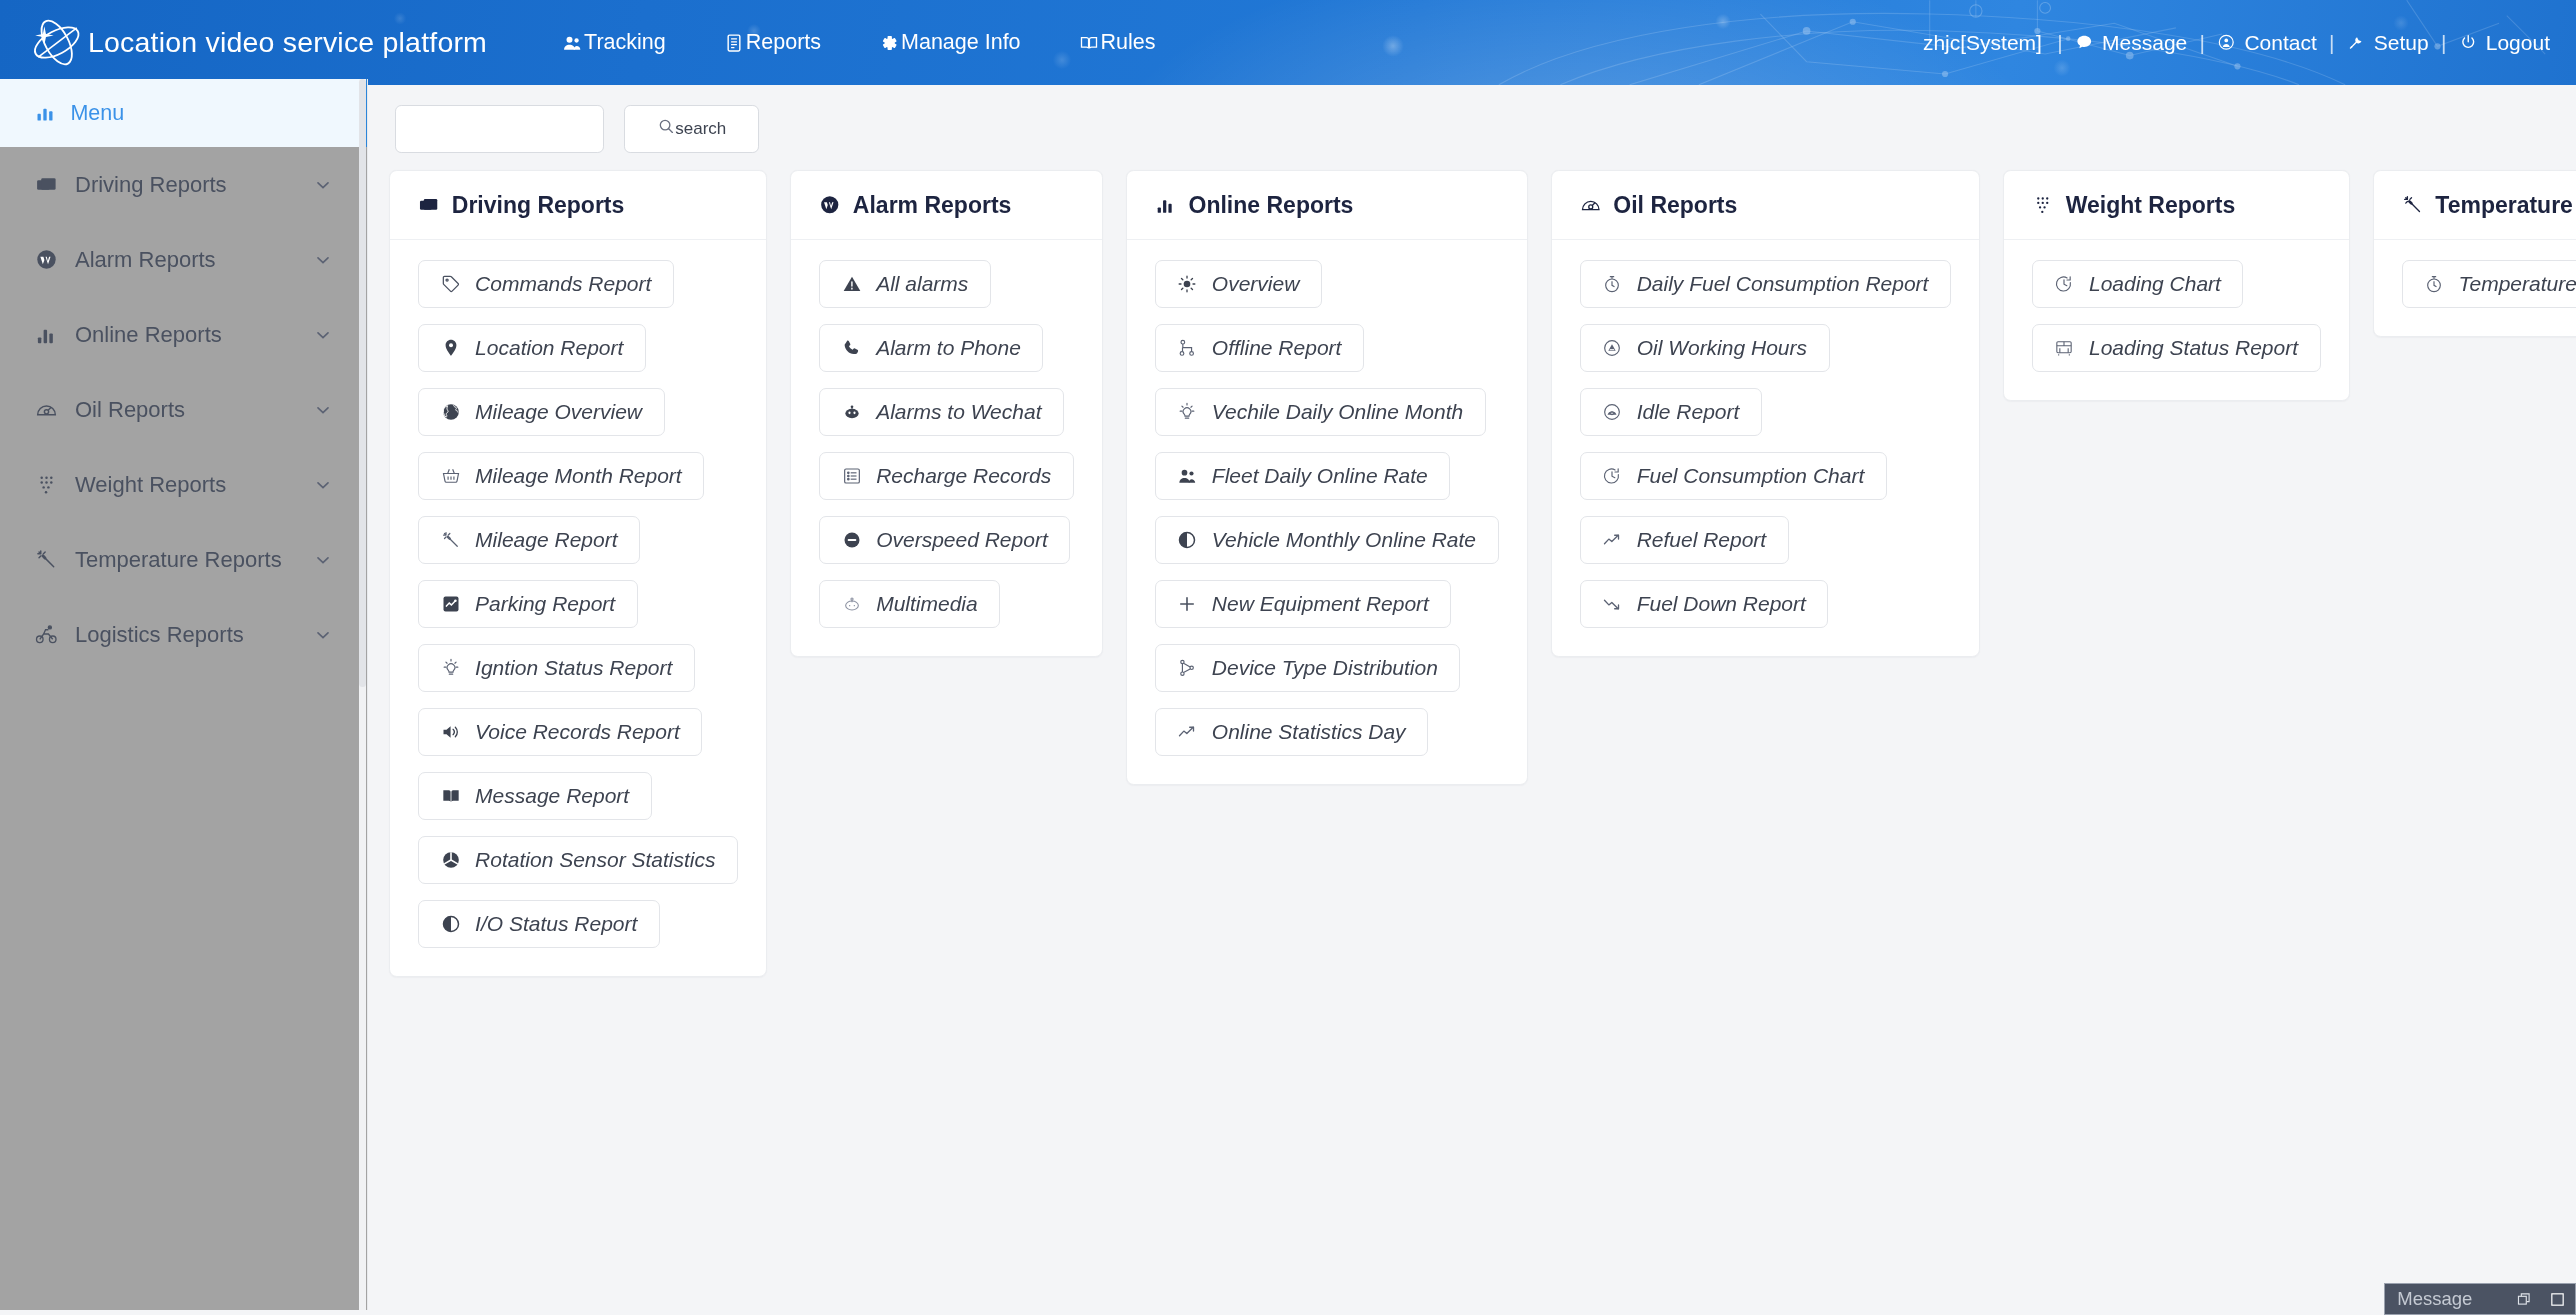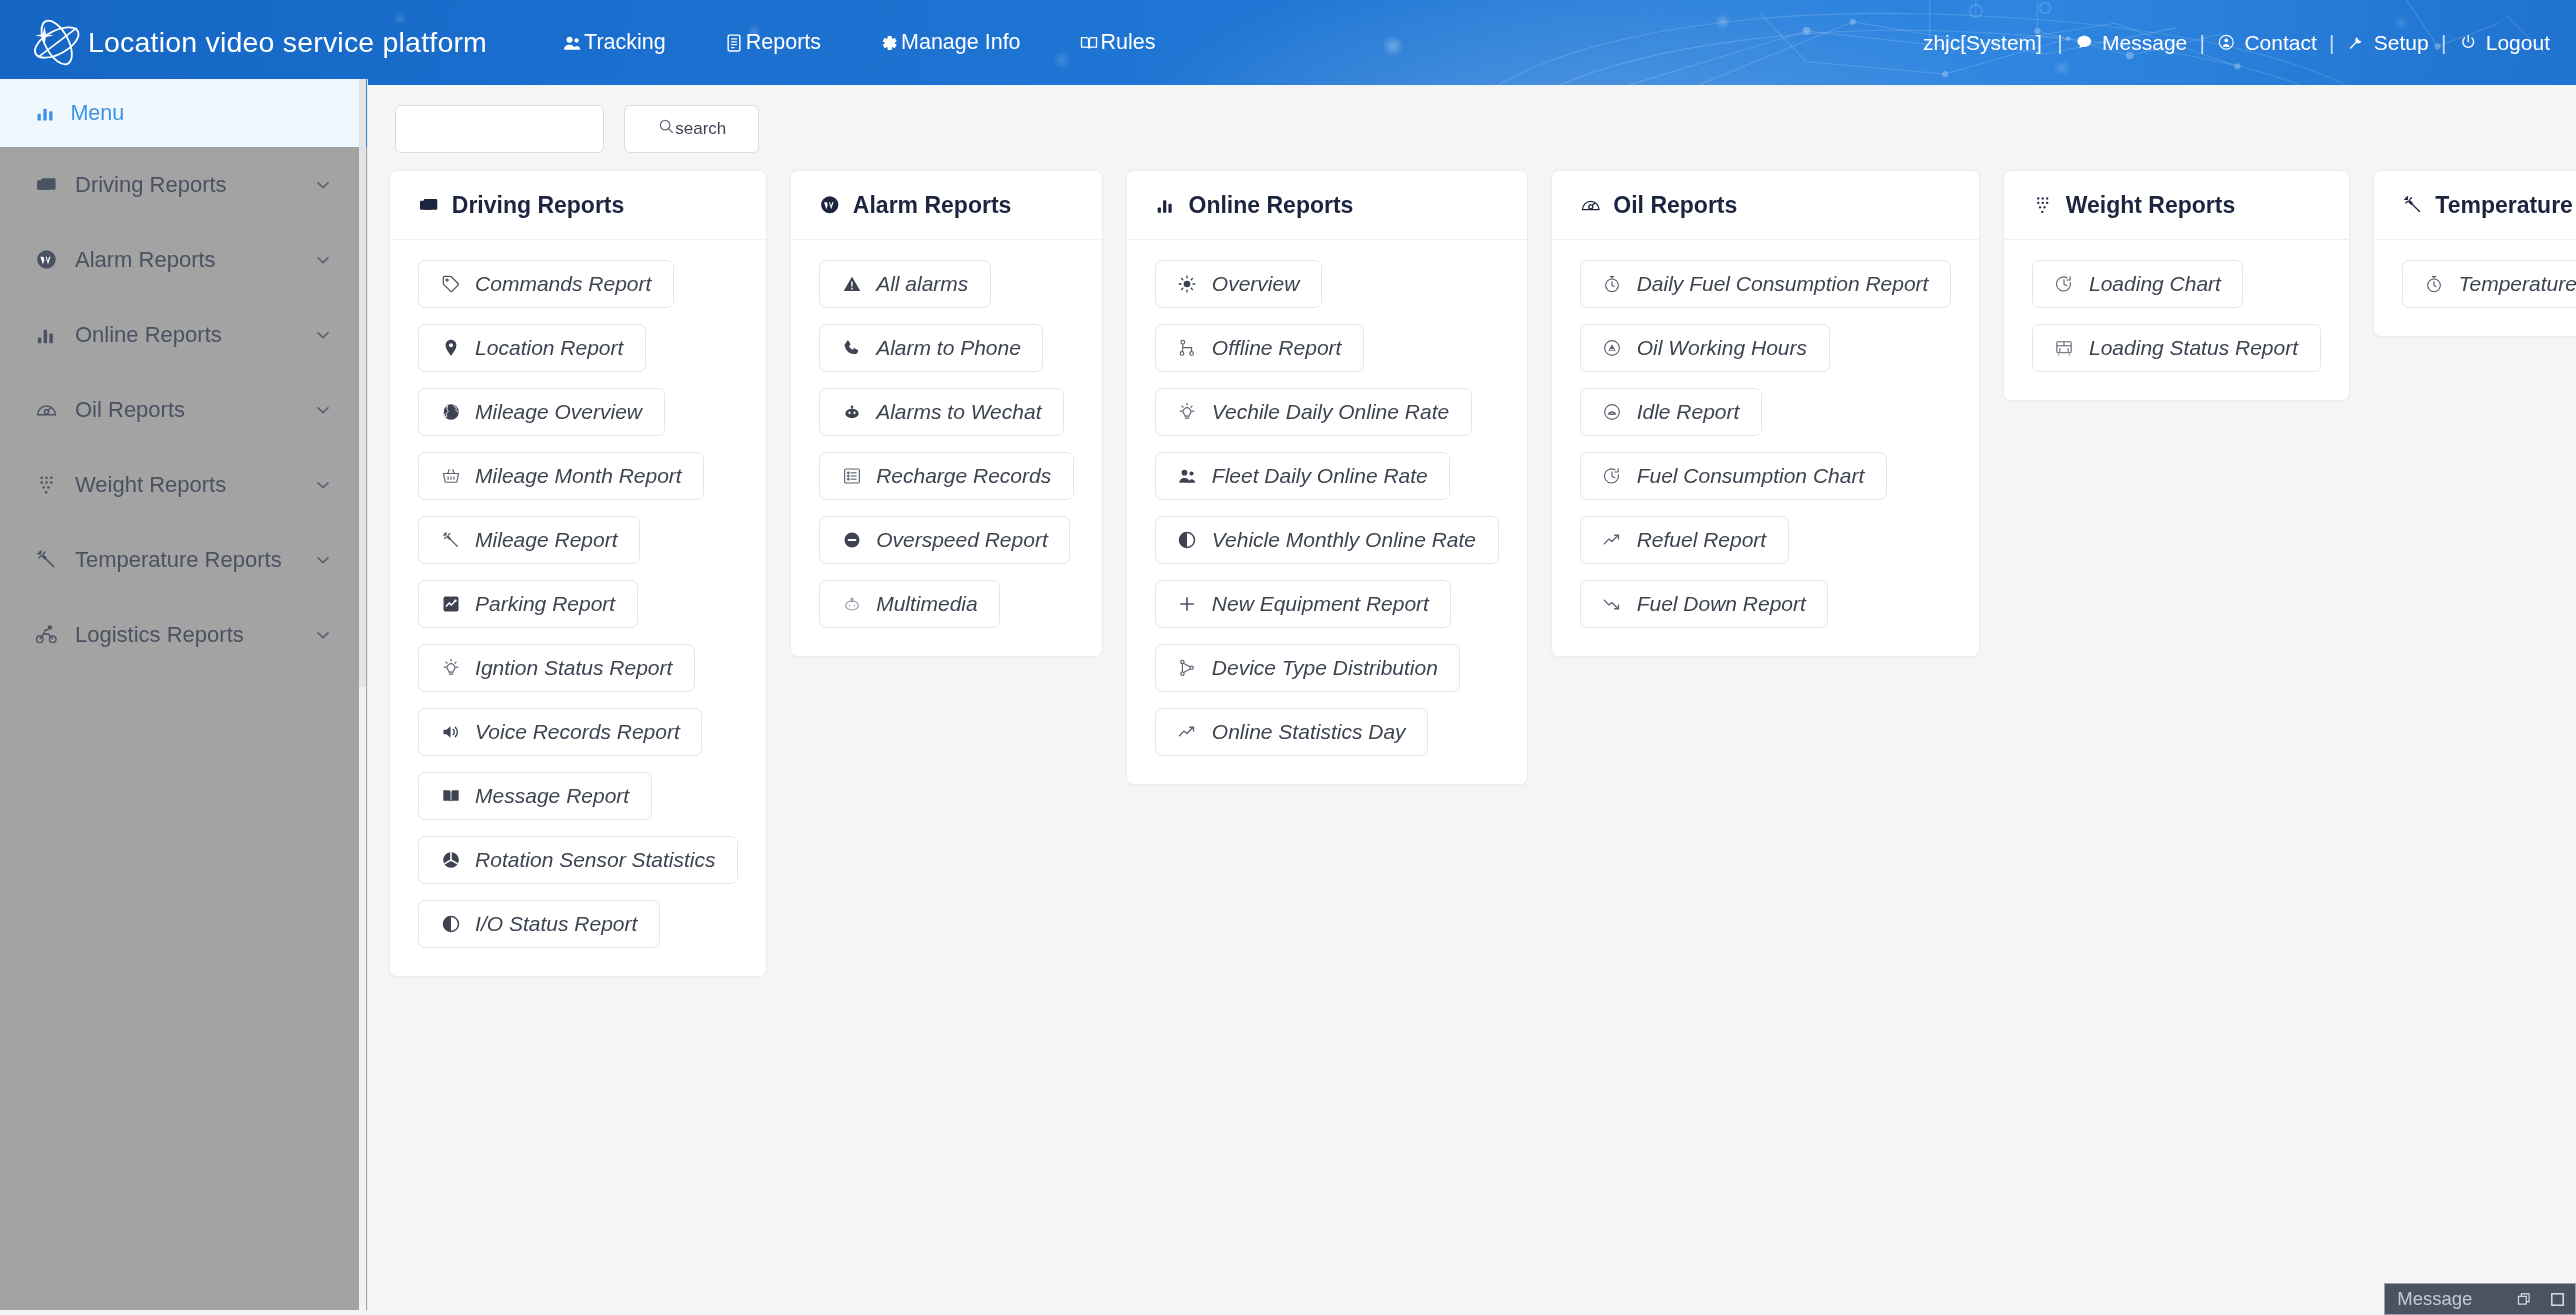--- a/index.html
+++ b/index.html
@@ -675,21 +675,21 @@
           <span>Offline Report</span>
         </button>
         <button class="rep-btn">
           <span class="ic">
             <svg width="20" height="20" viewBox="0 0 24 24" fill="none" stroke="#5b6273" stroke-width="1.4" stroke-linecap="round">
               <path d="M8.6 14.6a4.6 4.6 0 116.8 0c-.7.8-1 1.4-1 2.3h-4.8c0-.9-.3-1.5-1-2.3z"></path>
               <path d="M10 19.4h4"></path>
               <path d="M12 1.6v2M3.8 11h2M18.2 11h2M5.9 4.9l1.4 1.4M18.1 4.9l-1.4 1.4"></path>
             </svg>
           </span>
-          <span>Vechile Daily Online Rate</span>
+          <span>Vechile Daily Online Month</span>
         </button>
         <button class="rep-btn">
           <span class="ic">
             <svg width="20" height="20" viewBox="0 0 24 24" fill="#3d4350">
               <circle cx="9" cy="8" r="3.4"></circle>
                 <path d="M2.8 20c0-3.5 2.8-5.6 6.2-5.6s6.2 2.1 6.2 5.6z"></path>
               <circle cx="17.4" cy="9" r="2.5"></circle>
                 <path d="M14 20c0-2.5 1.9-4.2 3.6-4.2S21.8 17.5 21.8 20z"></path>
             </svg>
           </span>

